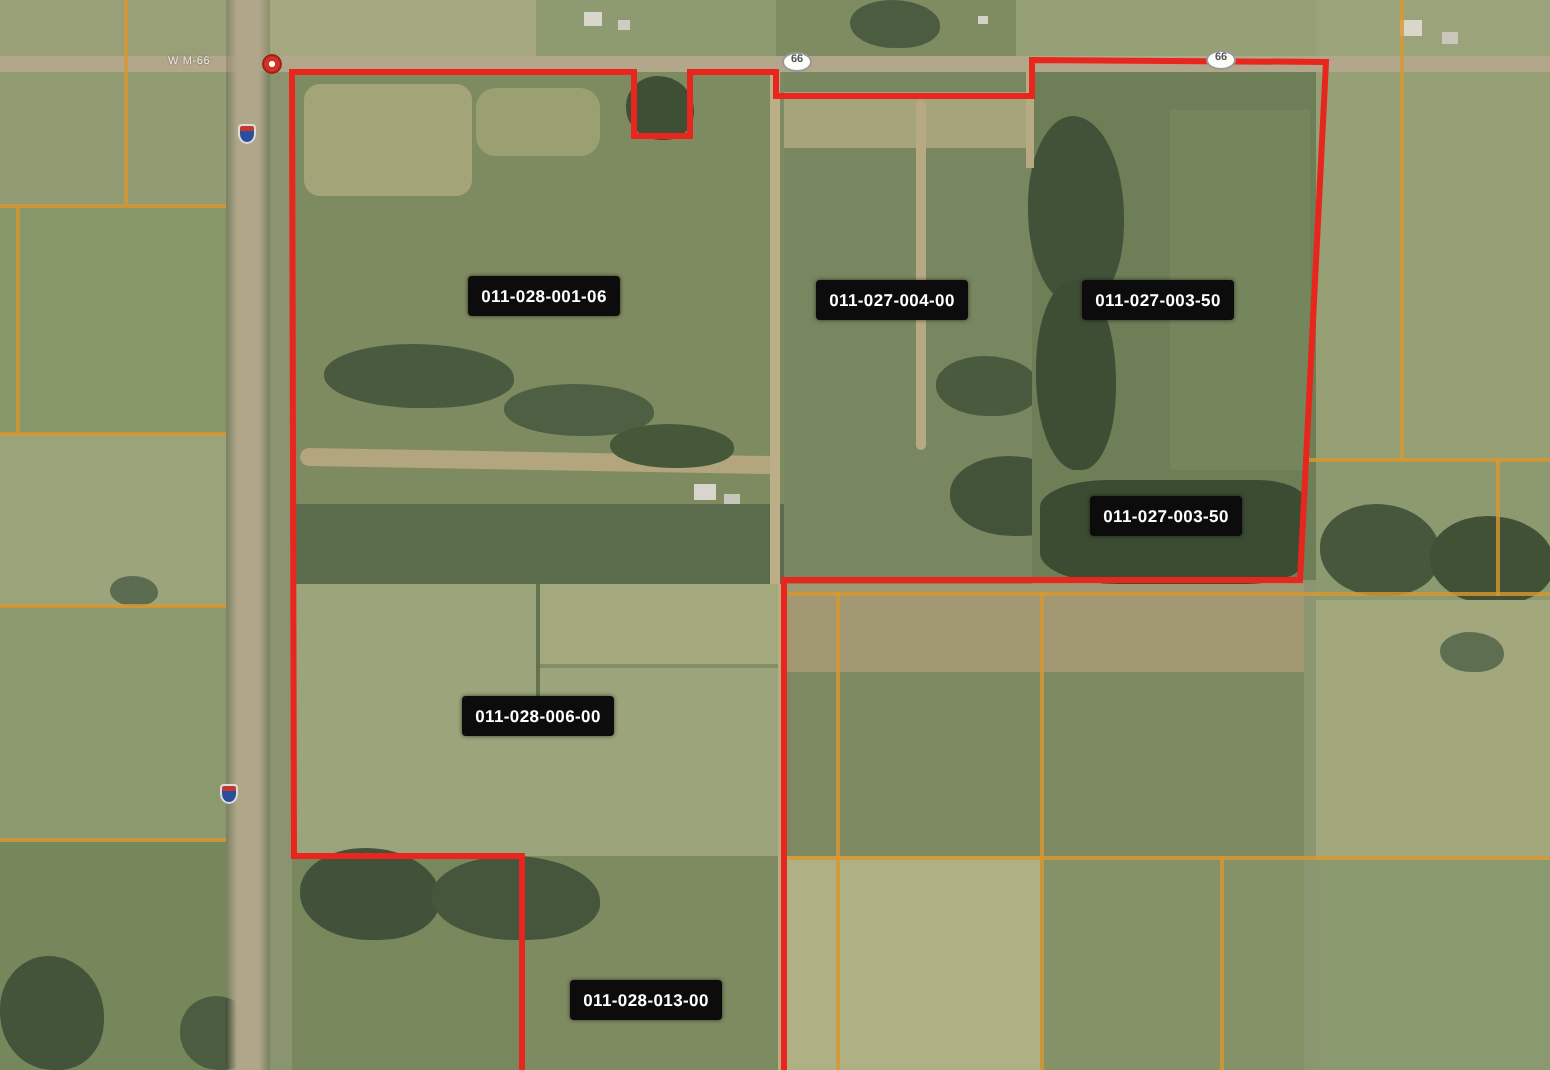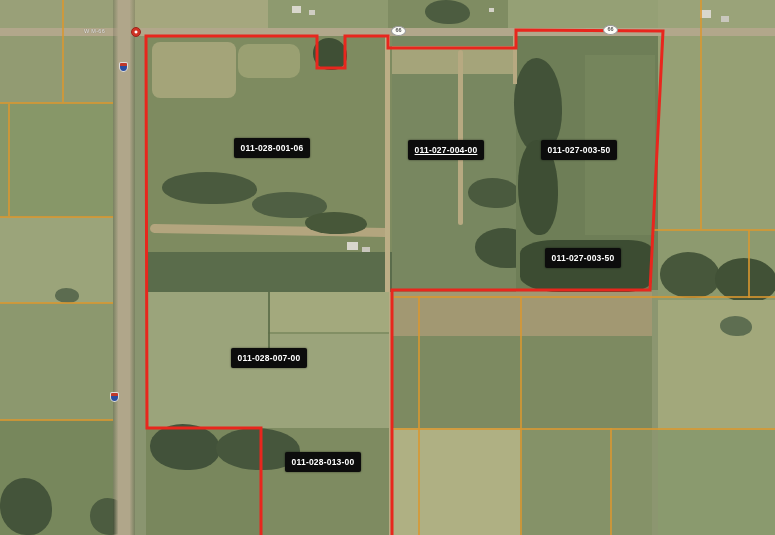--- a/index.html
+++ b/index.html
@@ -163,20 +163,20 @@
     </span>
     <span class="oval66" style="left:603px;top:25px;">
       <span>66</span>
     </span>
     <span class="ishield" style="left:119px;top:62px;"></span>
     <span class="ishield" style="left:110px;top:392px;"></span>
   </div>
 
   <div>
     <div class="plabel" style="left:234px;top:138px;">011-028-001-06</div>
-    <div class="plabel" style="left:408px;top:140px;text-decoration:underline;">011-027-004-00</div>
+    <div class="plabel" style="left:408px;top:140px;">011-027-004-00</div>
     <div class="plabel" style="left:541px;top:140px;">011-027-003-50</div>
     <div class="plabel" style="left:545px;top:248px;">011-027-003-50</div>
-    <div class="plabel" style="left:231px;top:348px;">011-028-007-00</div>
-    <div class="plabel" style="left:285px;top:452px;">011-028-013-00</div>
+    <div class="plabel" style="left:231px;top:348px;">011-028-006-00</div>
+    <div class="plabel" style="left:285px;top:490px;">011-028-013-00</div>
   </div>
 
 </div>
 
 </body></html>

